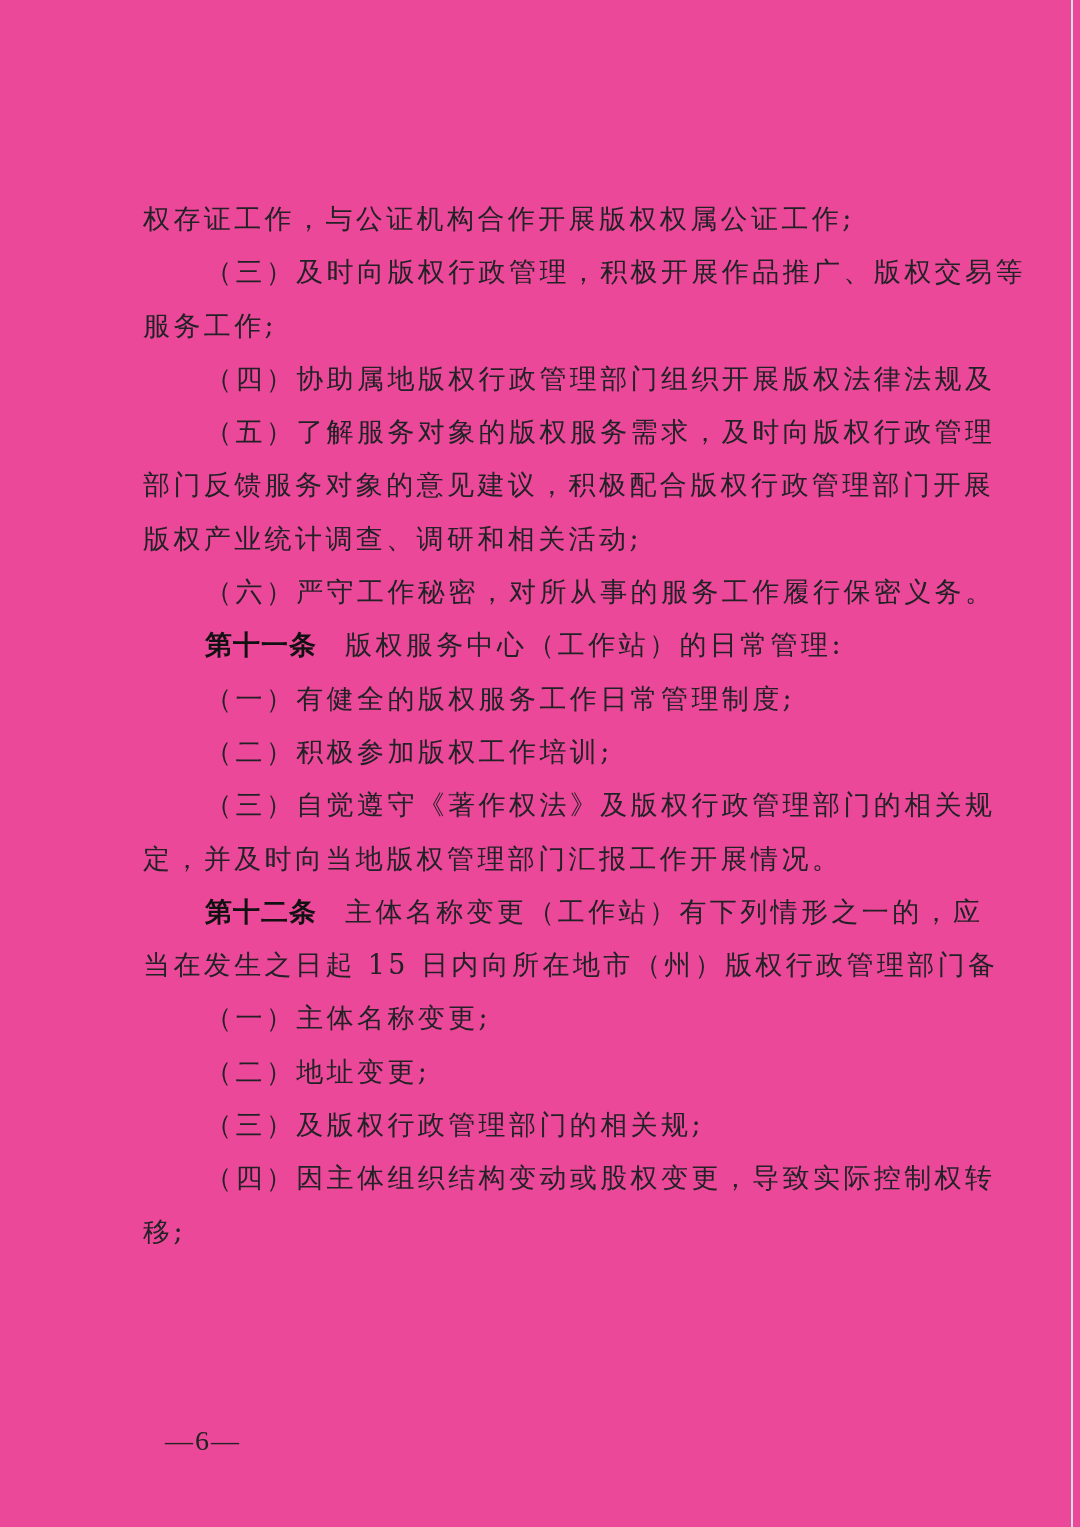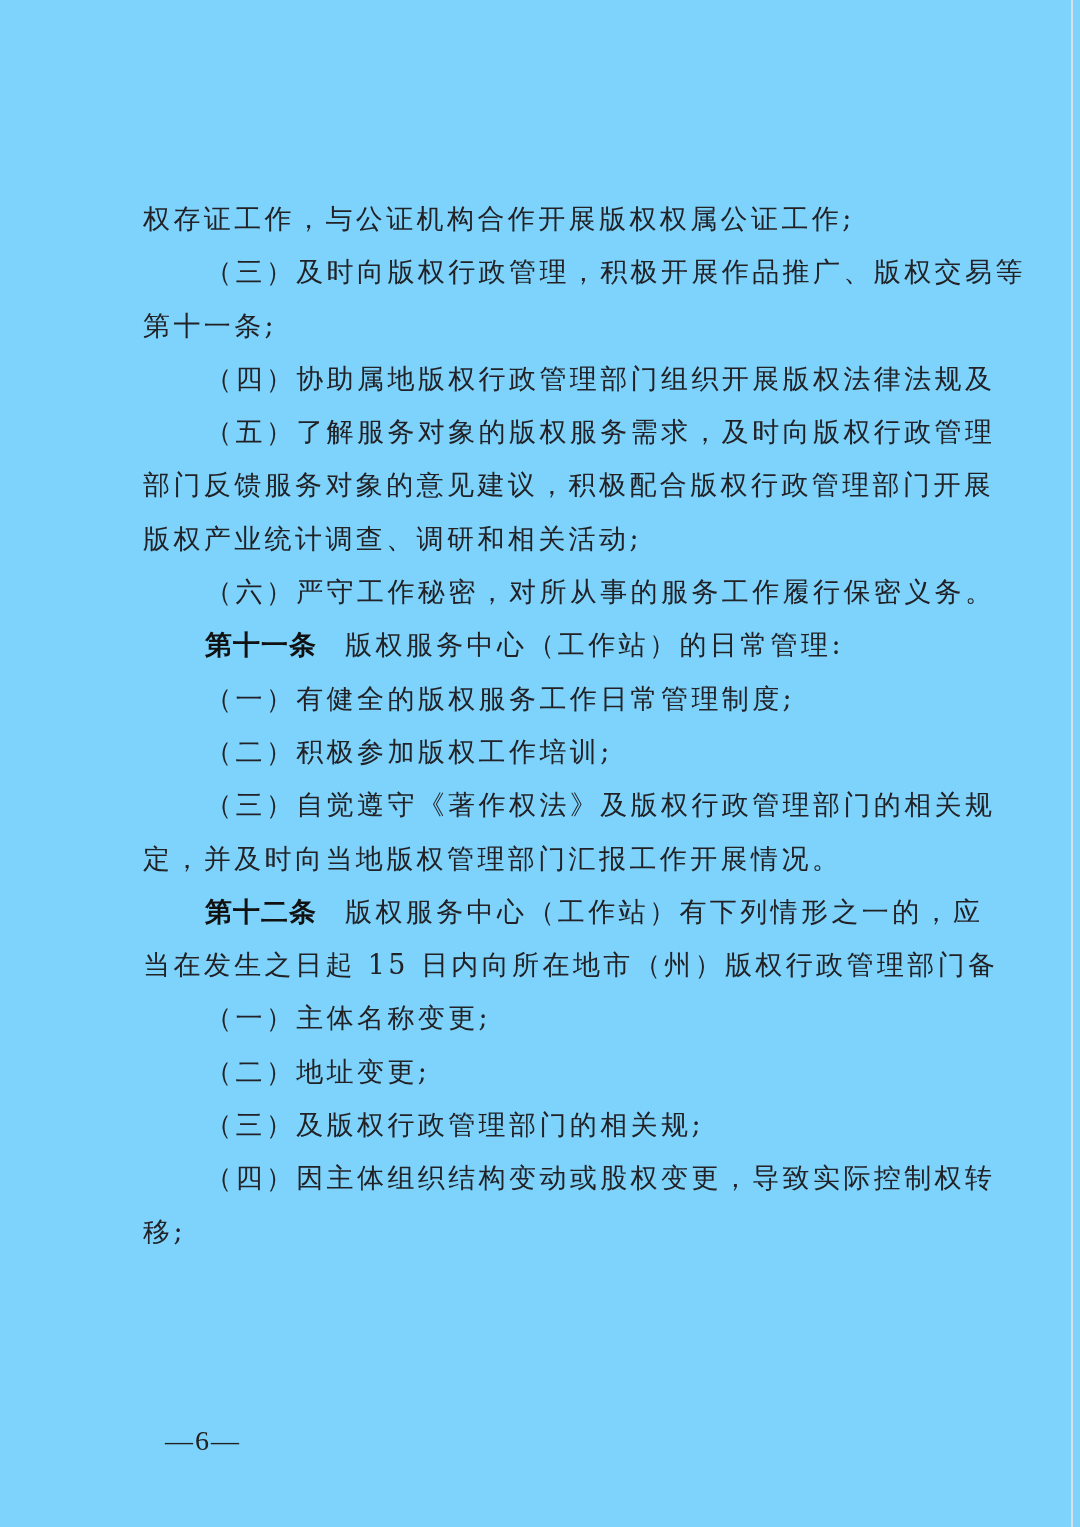--- a/index.html
+++ b/index.html
@@ -13,21 +13,21 @@
       position: relative;
       overflow: hidden;
       font-family: "DejaVu Serif", "Liberation Serif", serif;
       color: #1d1d1f;
     }
     .page {
       position: absolute;
       left: 0; top: 0;
       width: 1080px;
       height: 1527px;
-      background: #7dd3fc;
+      background: #ec4899;
     }
     .edge-line {
       position: absolute;
       left: 1071px;
       top: 0;
       width: 2px;
       height: 1527px;
       background: #dcdde6;
     }
     .content {
@@ -66,35 +66,35 @@
   </style>
 </head>
 <body>
 
 <div class="page">
   <div class="edge-line"></div>
 
   <div class="content">
     <div class="line">权存证工作，与公证机构合作开展版权权属公证工作;</div>
     <div class="line indent">（三）及时向版权行政管理，积极开展作品推广、版权交易等</div>
-    <div class="line">第十一条;</div>
+    <div class="line">服务工作;</div>
     <div class="line indent">（四）协助属地版权行政管理部门组织开展版权法律法规及</div>
     <div class="line indent">（五）了解服务对象的版权服务需求，及时向版权行政管理</div>
     <div class="line">部门反馈服务对象的意见建议，积极配合版权行政管理部门开展</div>
     <div class="line">版权产业统计调查、调研和相关活动;</div>
     <div class="line indent">（六）严守工作秘密，对所从事的服务工作履行保密义务。</div>
     <div class="line indent">
       <span class="art-head">第十一条</span><span>版权服务中心（工作站）的日常管理:</span>
     </div>
     <div class="line indent">（一）有健全的版权服务工作日常管理制度;</div>
     <div class="line indent">（二）积极参加版权工作培训;</div>
     <div class="line indent">（三）自觉遵守《著作权法》及版权行政管理部门的相关规</div>
     <div class="line">定，并及时向当地版权管理部门汇报工作开展情况。</div>
     <div class="line indent">
-      <span class="art-head">第十二条</span><span>版权服务中心（工作站）有下列情形之一的，应</span>
+      <span class="art-head">第十二条</span><span>主体名称变更（工作站）有下列情形之一的，应</span>
     </div>
     <div class="line">当在发生之日起 15 日内向所在地市（州）版权行政管理部门备</div>
     <div class="line indent">（一）主体名称变更;</div>
     <div class="line indent">（二）地址变更;</div>
     <div class="line indent">（三）及版权行政管理部门的相关规;</div>
     <div class="line indent">（四）因主体组织结构变动或股权变更，导致实际控制权转</div>
     <div class="line">移;</div>
   </div>
 
   <div class="page-number">—6—</div>

